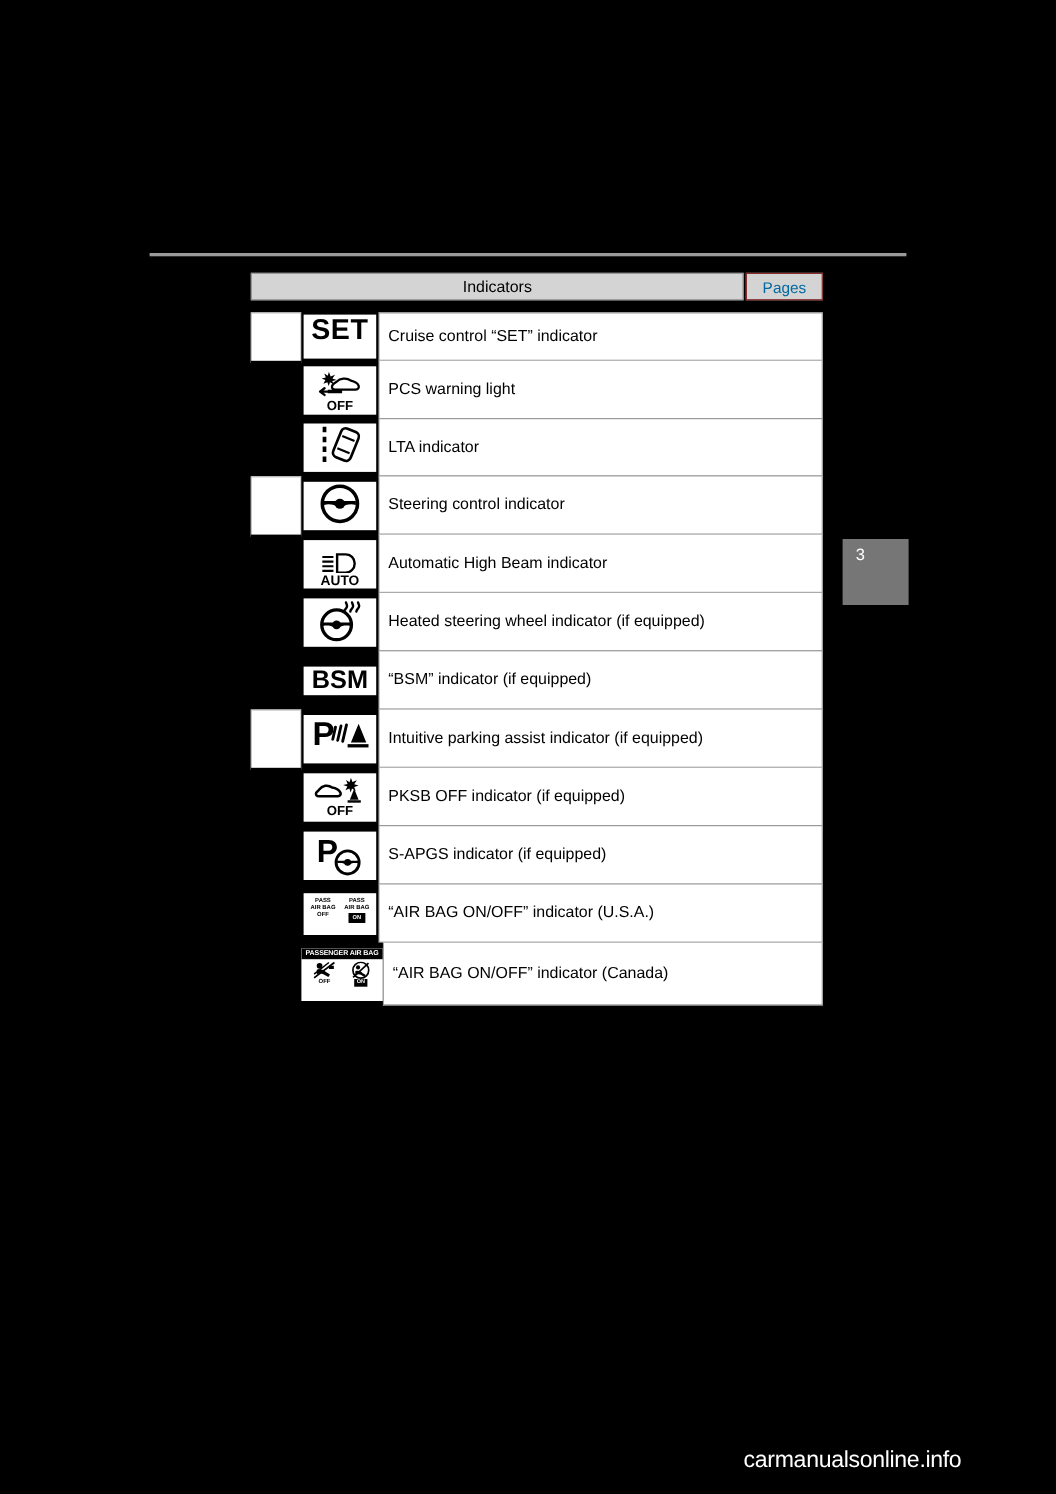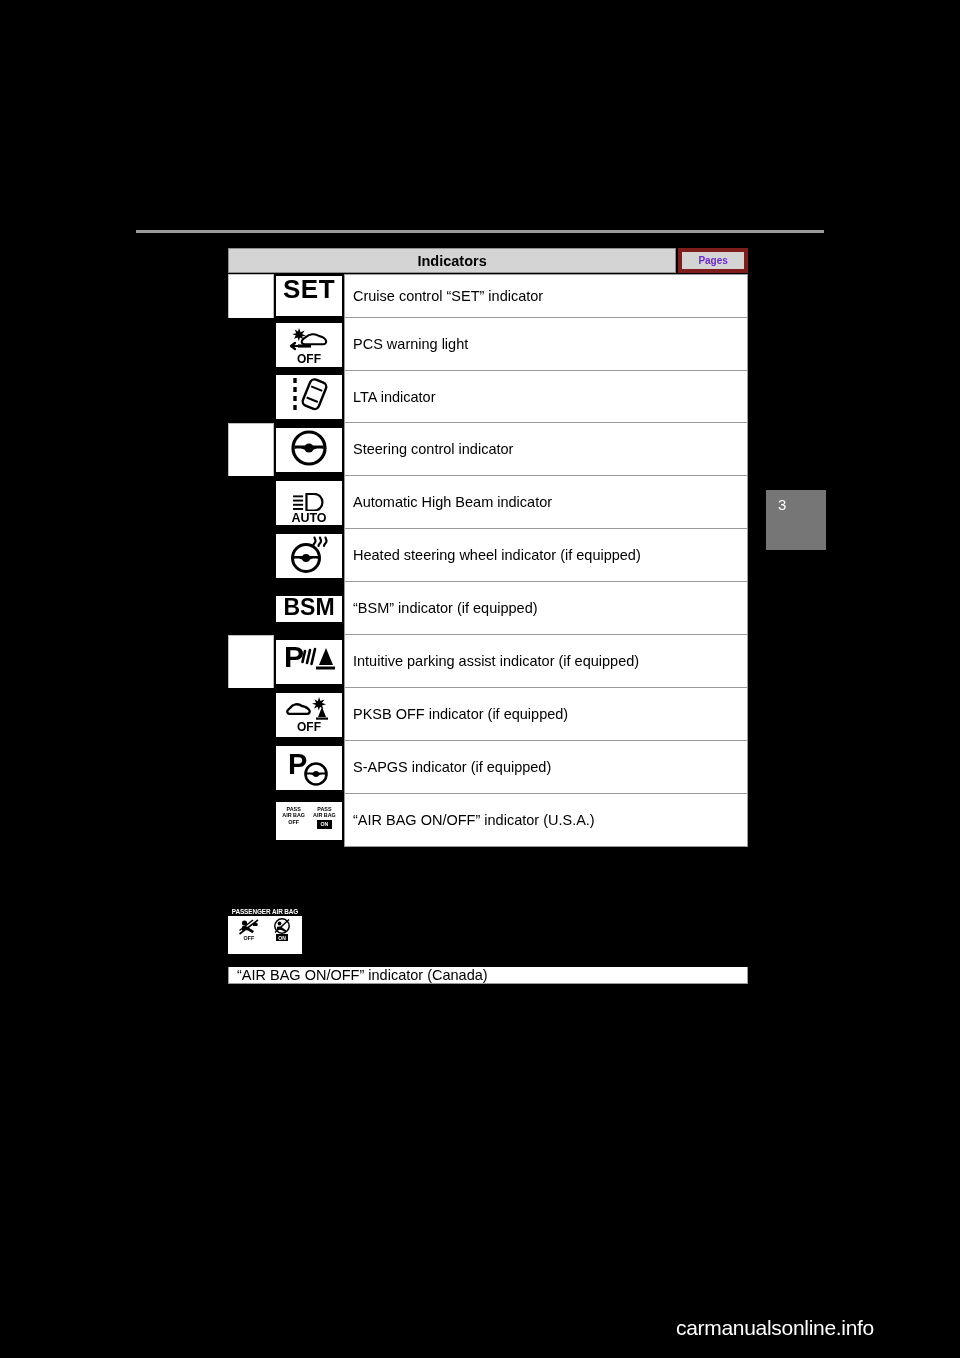--- a/index.html
+++ b/index.html
@@ -32,35 +32,35 @@
   }
 
   
   #table-wrap {
     position:absolute;
     left:228px; top:248px;
     width:520px;
   }
 
   
-  .hdr-row { display:flex; height:26px;font-weight:bold; }
+  .hdr-row { display:flex; height:36px; }
   .hdr-indicators {
     width:450px; height:25px;
     background:#d4d4d4;
     border:1px solid #8f8f8f;
     display:flex; align-items:center; justify-content:center;
     font-size:14.5px; color:#000;
   }
   .hdr-pages {
     width:70px; height:25px;
     margin-left:2px;
     background:#d4d4d4;
-    border:4px solid #7f1d1d;
+    border:1px solid #7f1d1d;
     display:flex; align-items:center; justify-content:center;
-    font-size:10px; color:#6d28d9;
+    font-size:14px; color:#0369a1;
   }
 
   
   .row {
     display:flex;
     align-items:stretch;
     position:relative;
   }
   
   .lblock {
@@ -365,21 +365,21 @@
             <div class="ab-t">PASS</div>
             <div class="ab-t">AIR BAG</div>
             <div class="ab-on">ON</div>
           </div>
         </div>
       </div>
     </div>
     <div class="desc-cell">“AIR BAG ON/OFF” indicator (U.S.A.)</div>
   </div>
 
-  <div class="row" style="height:57px;flex-direction:column;">
+  <div class="row" style="height:57px;">
     <div class="lblock"></div>
     <div class="icon-cell" style="width:74px;flex:0 0 74px;">
       <div class="icon-box" style="height:48px;width:74px;justify-content:flex-start;">
         <div class="ab-ca">
           <div class="ab-ca-bar">PASSENGER AIR BAG</div>
           <div class="ab-ca-body">
             <div class="ab-col">
               <svg width="20" height="16" viewBox="0 0 20 16">
                 <circle cx="5.5" cy="4" r="2.6" fill="#000"></circle>
                 <path d="M3 7.5 c3 -1 6 0 8 2 l4 2.5 l-1.5 2.2 l-4.5 -2.6 c-2 -1 -4 -1 -6 0.4 Z" fill="#000"></path>

